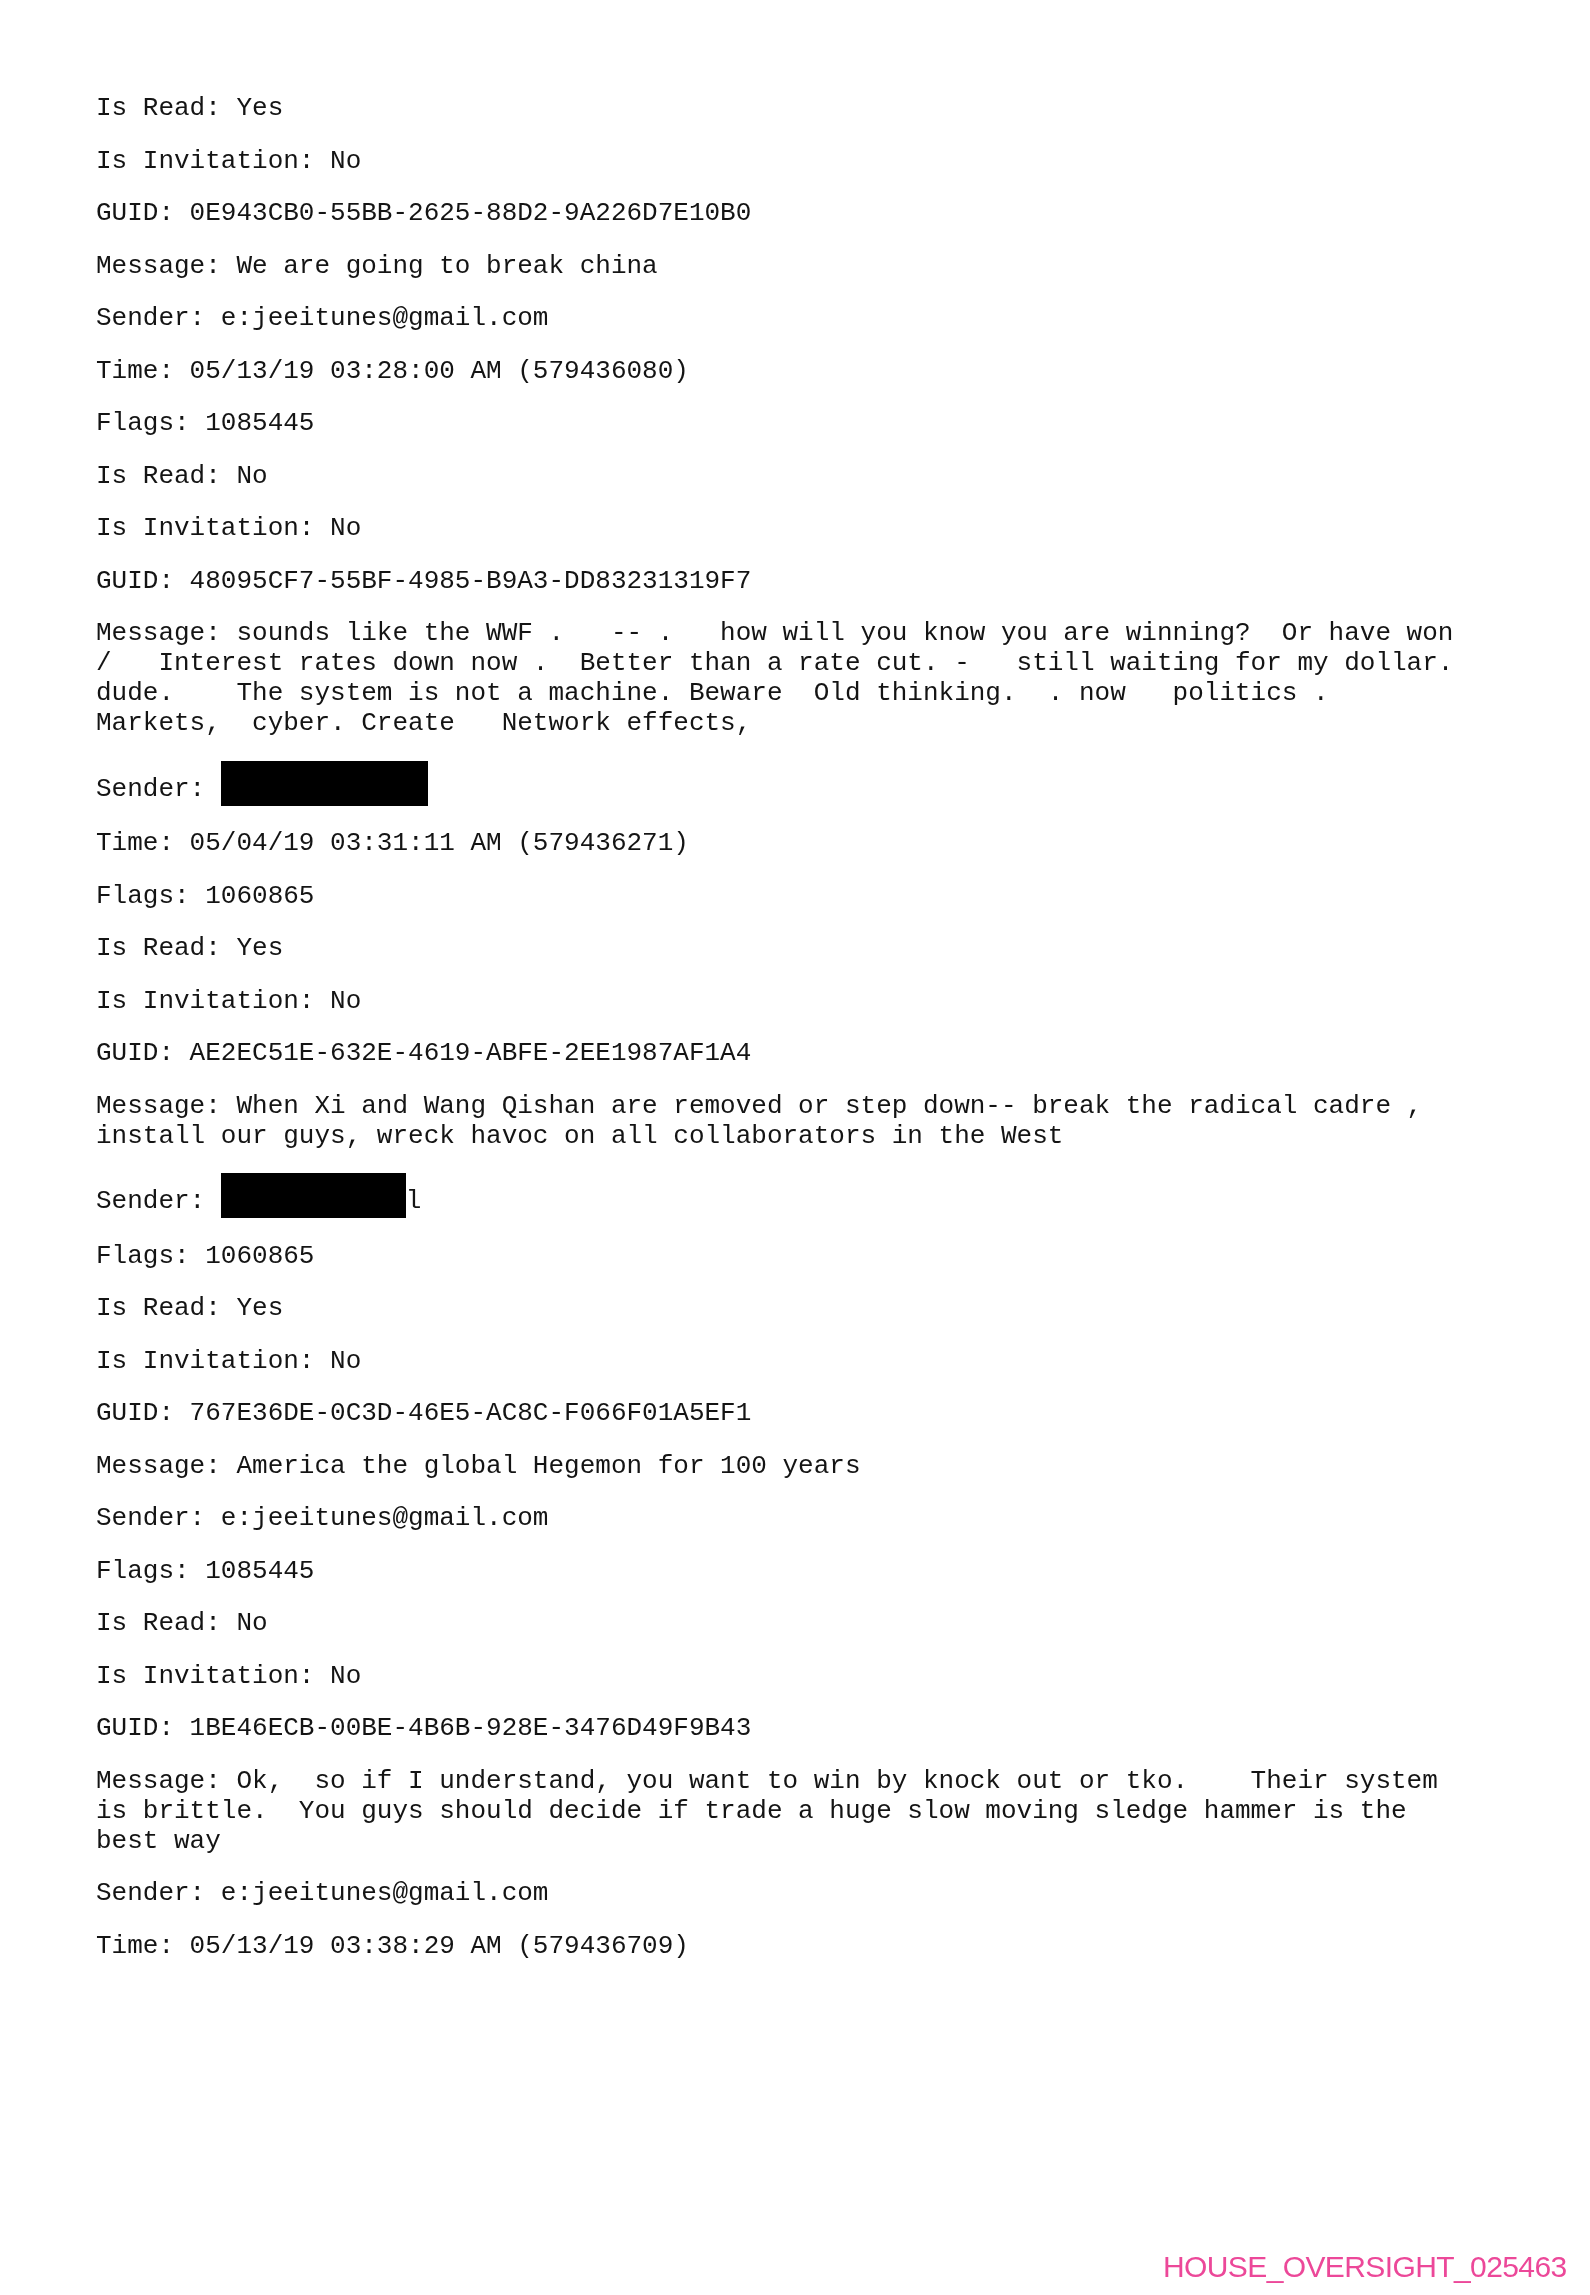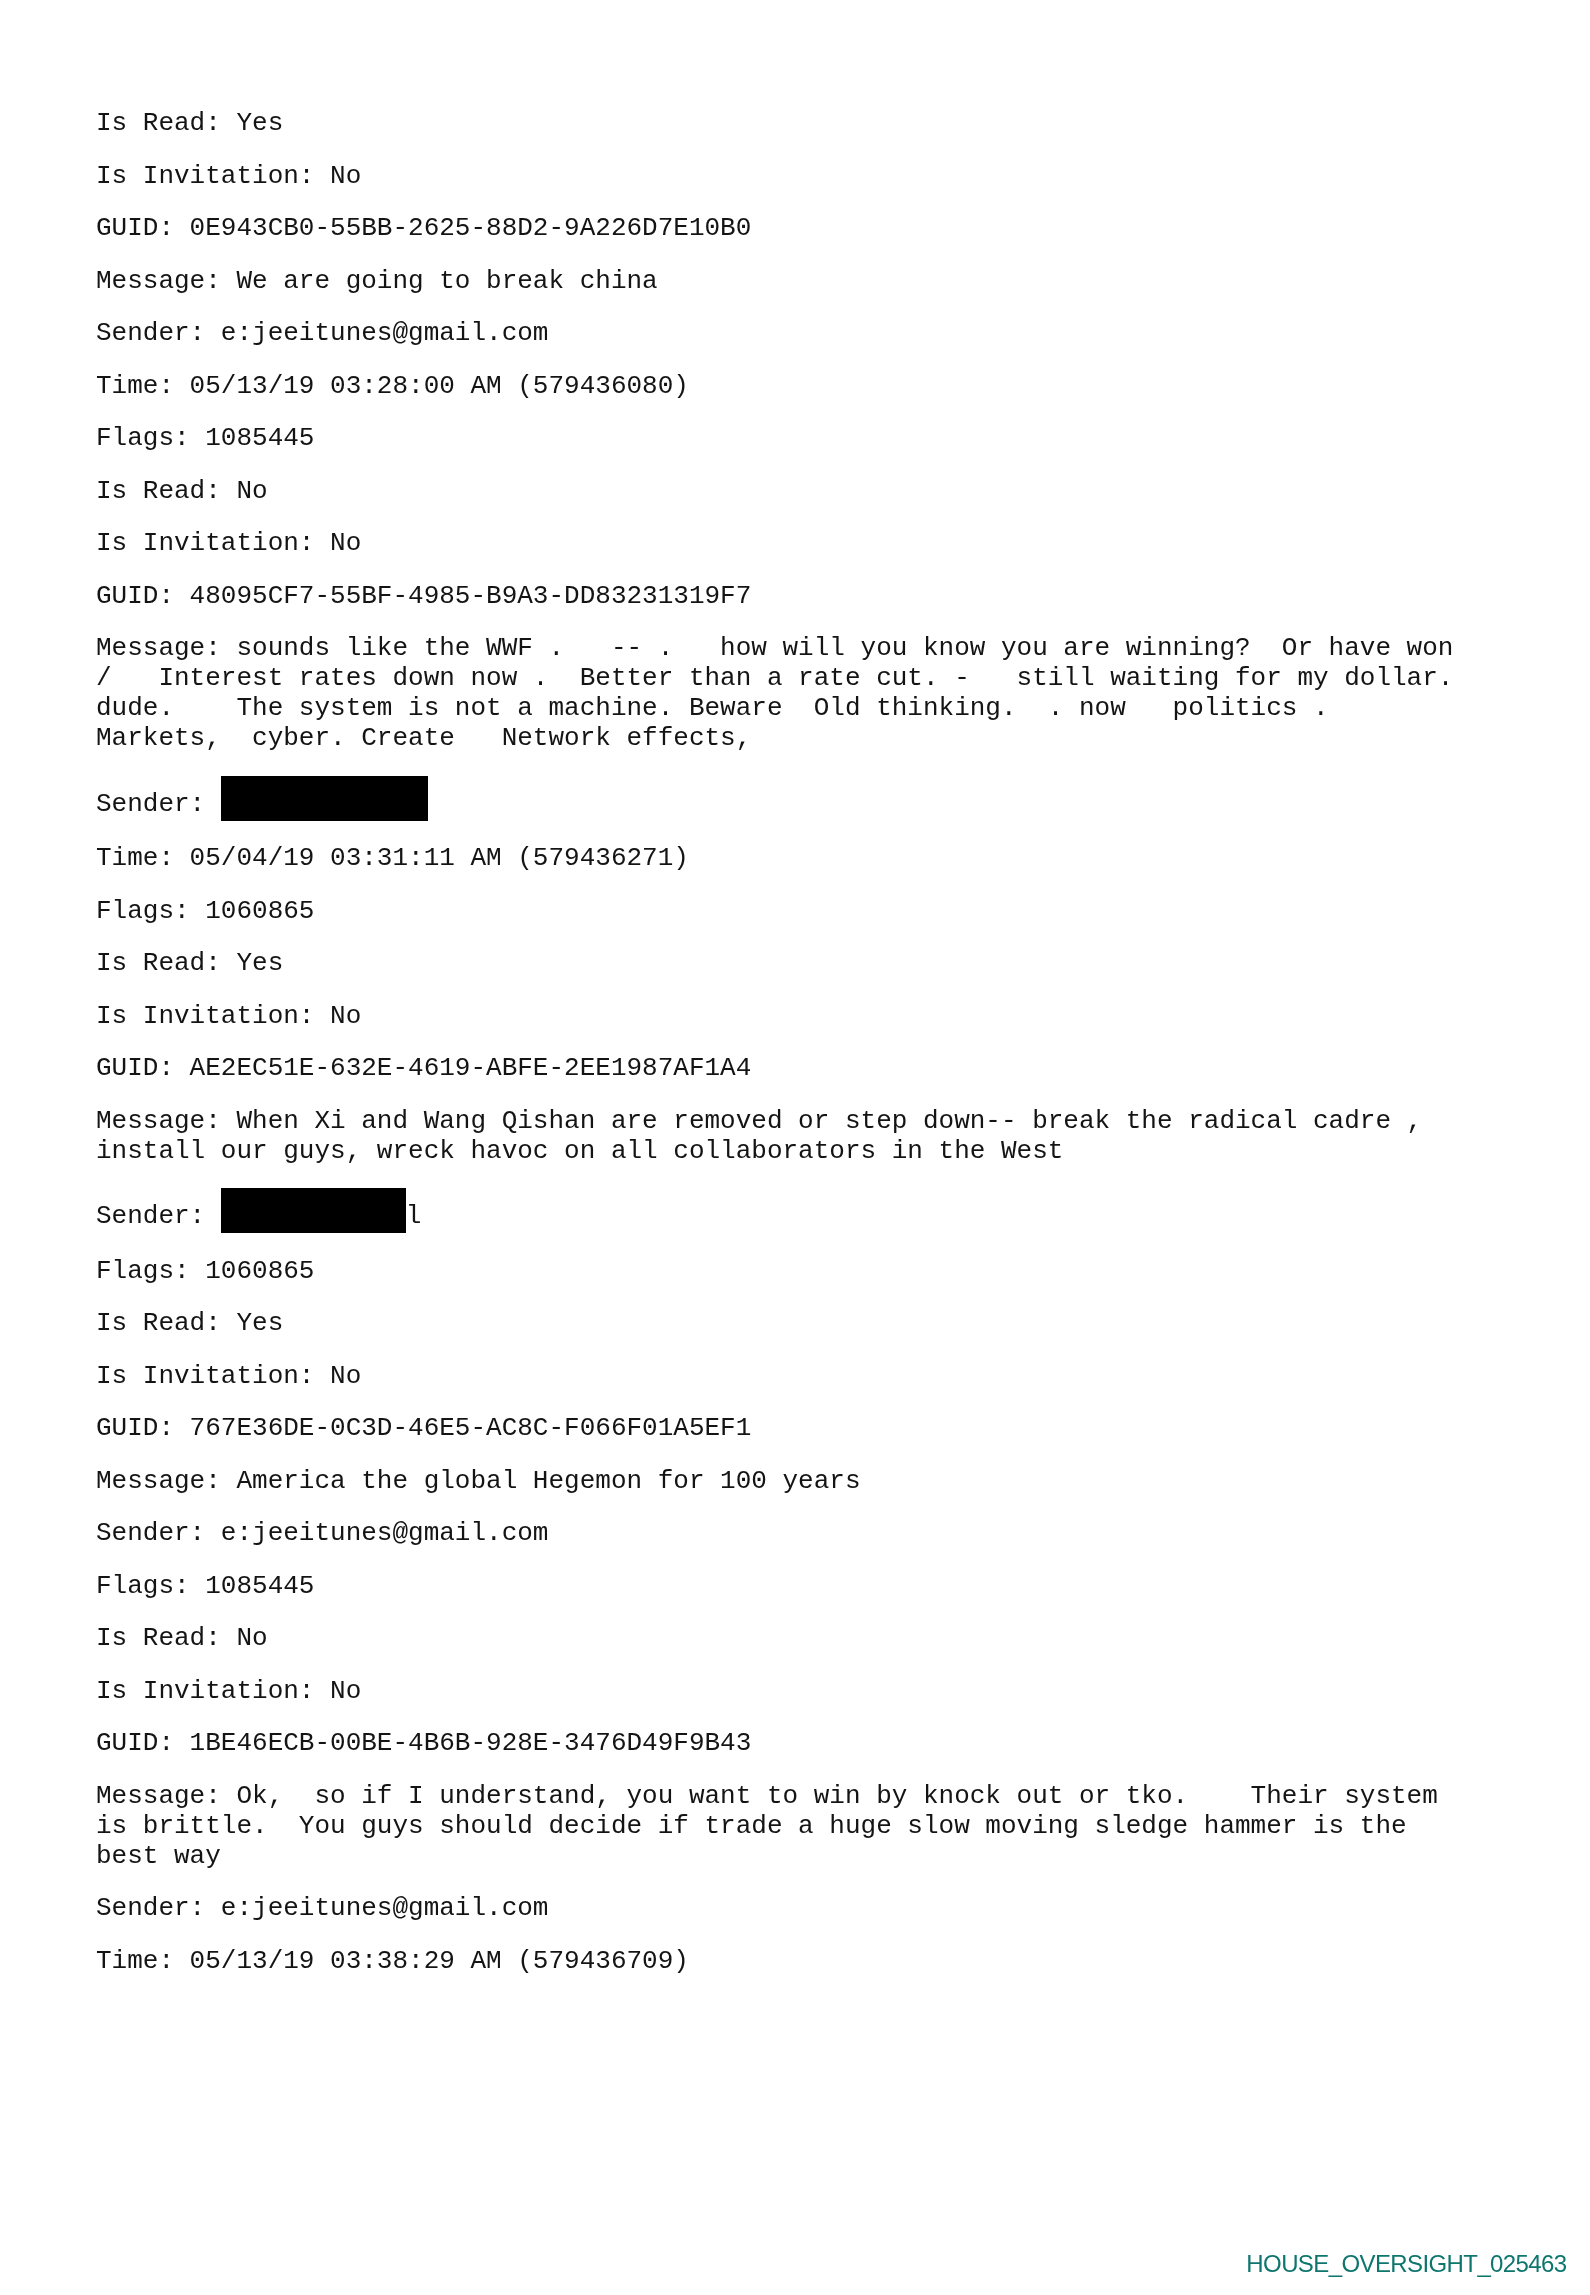--- a/index.html
+++ b/index.html
@@ -9,21 +9,21 @@
   }
   body {
     width: 1591px;
     height: 2295px;
     position: relative;
     overflow: hidden;
   }
   .page {
     position: absolute;
     left: 96px;
-    top: 108px;
+    top: 93px;
     width: 1476px;
     font-family: "Liberation Mono", "DejaVu Sans Mono", monospace;
     font-size: 26px;
     color: #141414;
   }
   .line {
     white-space: pre-wrap;
     line-height: 30px;
     margin-bottom: 22.5px;
   }
@@ -36,23 +36,23 @@
     height: 45px;
     vertical-align: -10.3px;
   }
   .redact-1 { width: 207px; }
   .redact-2 { width: 185px; }
   .footer {
     position: absolute;
     top: 2250px;
     right: 24.4px;
     font-family: "Liberation Sans", sans-serif;
-    font-size: 24px;
+    font-size: 30px;
     letter-spacing: -0.6px;
-    color: #0f766e;
+    color: #ec4899;
     white-space: nowrap;
   }
 </style>
 </head>
 <body>
 
 <div class="page">
 
   <div class="line">Is Read: Yes</div>
   <div class="line">Is Invitation: No</div>

